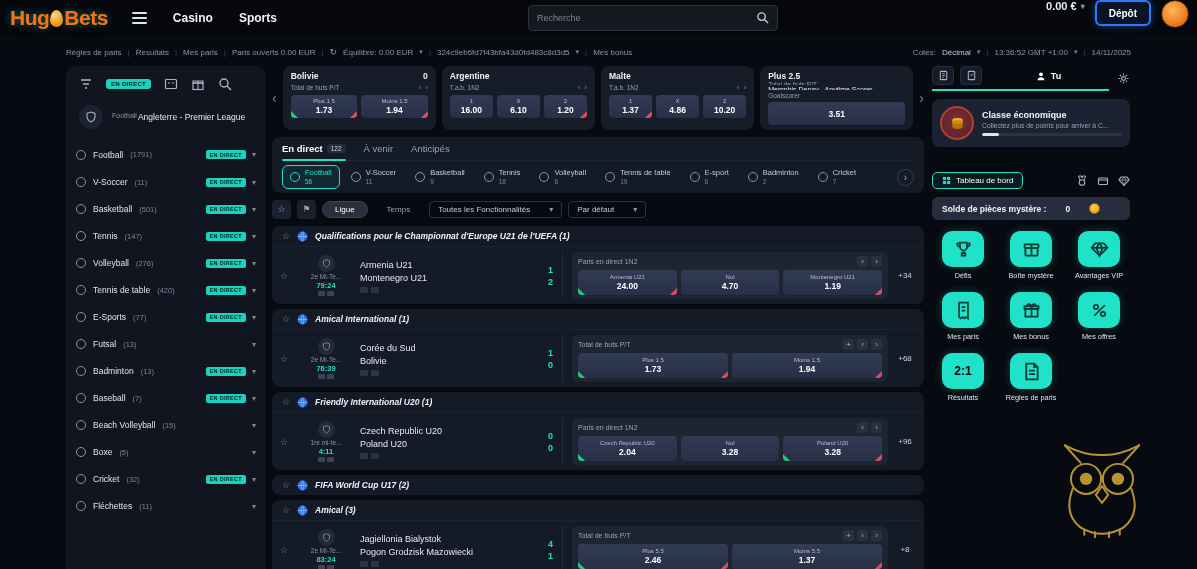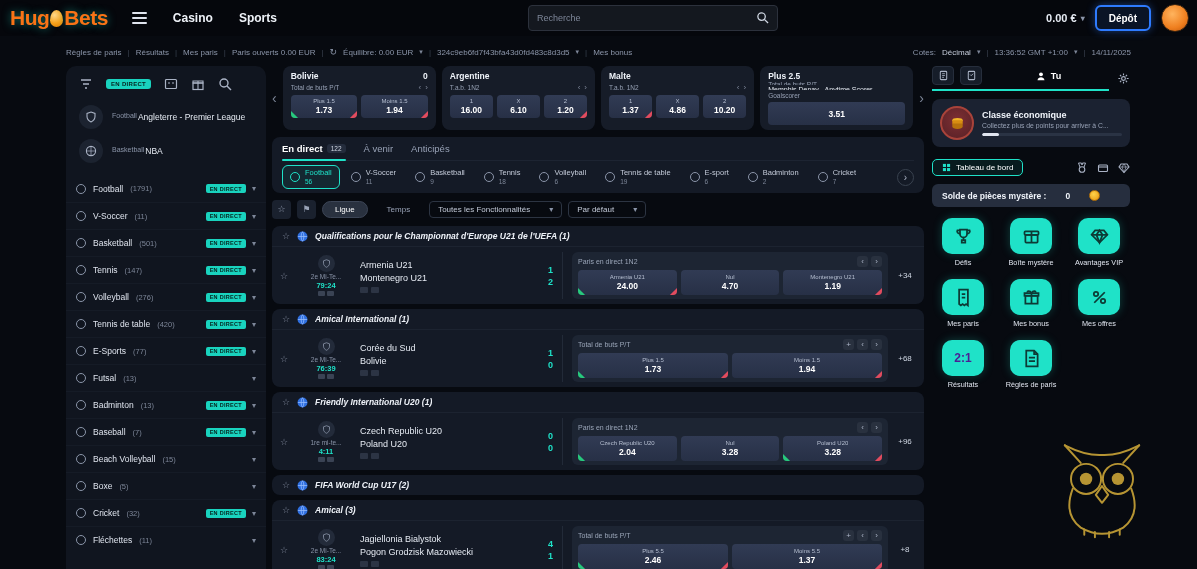--- a/index.html
+++ b/index.html
@@ -11,21 +11,21 @@
 .logo{display:flex;align-items:center;margin-left:10px;cursor:pointer}
 .logo-hugo,.logo-bets{font-size:21px;font-weight:bold;color:#f97316;letter-spacing:-.5px;text-shadow:0 0 8px rgba(31,226,200,.5)}
 .egg{display:inline-block;width:13px;height:17px;background:radial-gradient(circle at 35% 30%,#ffd98a 0%,#f6a21c 55%,#d97b00 100%);border-radius:50%/60% 60% 40% 40%;margin:0 1px}
 .burger{margin-left:24px;display:flex;flex-direction:column;gap:3px;cursor:pointer}
 .burger i{display:block;width:15px;height:2px;background:#dfe4ee;border-radius:1px}
 .nav-link{margin-left:26px;font-size:12px;font-weight:bold;color:#eef2f8;cursor:pointer}
 .search{position:absolute;left:528px;top:5px;width:250px;height:26px;background:#14181f;border:1px solid #2c313c;border-radius:4px;display:flex;align-items:center;padding:0 8px}
 .search input{flex:1;background:transparent;border:none;outline:none;color:#cfd6e2;font-size:9px;font-family:inherit}
 .search input::placeholder{color:#7d8698}
 .mag svg{width:13px;height:13px;color:#cfd6e2}
-.hdr-right{position:absolute;right:8px;top:0;height:36px;display:flex;align-items:center;gap:10px}
+.hdr-right{position:absolute;right:8px;top:0;height:36px;display:flex;align-items:flex-start;gap:10px}
 .balance{display:flex;align-items:center;gap:4px;font-size:11px;font-weight:bold;cursor:pointer}
 .chev{color:#8b95a9;font-size:8px}
 .deposit{height:26px;padding:0 12px;background:#0a1426;border:2px solid #2e7bff;border-radius:6px;color:#fff;font-size:10px;font-weight:bold;font-family:inherit;cursor:pointer;box-shadow:0 0 8px rgba(46,123,255,.45)}
 .avatar{width:28px;height:28px;border-radius:50%;background:radial-gradient(circle at 40% 35%,#ffb45e 0%,#ef7f1f 60%,#b8520a 100%);border:1px solid #3a2410;cursor:pointer}
 
 
 .subbar{position:absolute;left:0;top:44px;width:1197px;height:16px;display:flex;align-items:center;padding:0 66px;font-size:8px;color:#8b95a9}
 .sb-left,.sb-right{display:flex;align-items:center;gap:6px}
 .sb-right{margin-left:auto}
 .sb-sep{color:#39414f}
@@ -145,33 +145,33 @@
 .gear{margin-left:8px;color:#aab3c5;cursor:pointer;display:flex}
 .gear svg{width:13px;height:13px}
 .loyalty{margin-top:8px;background:#1b2231;border-radius:8px;padding:7px 8px;display:flex;gap:8px;align-items:center;cursor:pointer}
 .coin-badge{width:34px;height:34px;border-radius:50%;background:radial-gradient(circle at 50% 40%,#7e2f33,#562026);border:2px solid #a8433a;display:flex;align-items:center;justify-content:center;flex-shrink:0}
 .coin-badge svg{width:17px;height:17px}
 .loy-tx{flex:1;min-width:0}
 .loy-title{display:block;font-size:9px;font-weight:bold;color:#f0f4fa}
 .loy-sub{display:block;font-size:6.8px;color:#98a2b6;margin-top:2px;white-space:nowrap;overflow:hidden}
 .loy-bar{margin-top:4px;height:3px;background:#2a3344;border-radius:2px;overflow:hidden}
 .loy-bar i{display:block;width:12%;height:100%;background:#dfe4ee;border-radius:2px}
-.rp-tabs2{margin-top:12px;display:flex;align-items:center;gap:9px}
+.rp-tabs2{margin-top:25px;display:flex;align-items:center;gap:9px}
 .dash-chip{display:flex;align-items:center;gap:5px;border:1px solid #1fe2c8;border-radius:5px;padding:3px 9px;font-size:8px;color:#fff;background:rgba(31,226,200,.08);cursor:pointer}
 .dash-chip svg{width:9px;height:9px;color:#1fe2c8}
 .rp-ic2{color:#aab3c5;cursor:pointer;display:flex}
 .rp-ic2.first{margin-left:auto}
 .rp-ic2 svg{width:12px;height:12px}
 .mystery{margin-top:8px;background:#262e3e;border-radius:6px;padding:6px 10px;display:flex;align-items:center;gap:19px;font-size:8.5px;font-weight:bold;color:#f0f4fa}
 .coin{width:11px;height:11px;border-radius:50%;background:radial-gradient(circle at 40% 35%,#ffd24a,#e8960f);border:1px solid #b5720a;display:inline-block}
 .tiles{margin-top:11px;display:grid;grid-template-columns:repeat(3,1fr);row-gap:12px;column-gap:6px}
 .tile{display:flex;flex-direction:column;align-items:center;cursor:pointer}
 .tile-ic{width:42px;height:36px;background:#1fe2c8;border-radius:10px;display:flex;align-items:center;justify-content:center;box-shadow:0 0 10px rgba(31,226,200,.25)}
 .tile-ic svg{width:21px;height:21px}
-.tile-ic .txt{font-size:12px;font-weight:bold;color:#4c1d95}
+.tile-ic .txt{font-size:12px;font-weight:bold;color:#000000}
 .tile-lb{margin-top:4px;font-size:7.3px;color:#dfe4ee;text-align:center;white-space:nowrap}
 
 
 .owl{position:absolute;left:1040px;top:430px;width:124px;height:112px;opacity:.9}
 </style>
 </head>
 <body>
 
 <header class="hdr">
   <div class="logo">
@@ -267,32 +267,20 @@
 
   <div class="feat-item">
     <span class="feat-ic">
       <svg viewBox="0 0 12 12">
           <path d="M6 1l4 1.4v3.2c0 2.6-1.7 4.3-4 5.4-2.3-1.1-4-2.8-4-5.4V2.4z" fill="none" stroke="currentColor" stroke-width="1.1"></path>
         </svg>
     </span>
     <span class="feat-tx">
       <span class="feat-sport">Football</span>
       <span class="feat-league">Angleterre - Premier League</span>
-    </span>
-  </div>
-  <div class="feat-item">
-    <span class="feat-ic">
-      <svg viewBox="0 0 12 12">
-          <circle cx="6" cy="6" r="4.6" fill="none" stroke="currentColor" stroke-width="1.1"></circle>
-          <path d="M6 1.4v9.2M1.4 6h9.2" stroke="currentColor" stroke-width=".7" fill="none"></path>
-        </svg>
-    </span>
-    <span class="feat-tx">
-      <span class="feat-sport">Basketball</span>
-      <span class="feat-league">NBA</span>
     </span>
   </div>
 
   <div class="sports-list">
     <div class="sp-row">
       <i class="ball-ic"></i>
       <span class="sp-name">Football</span>
       <span class="sp-count">(1791)</span>
       <span class="sp-right">
           <span class="sp-badge">EN DIRECT</span>

